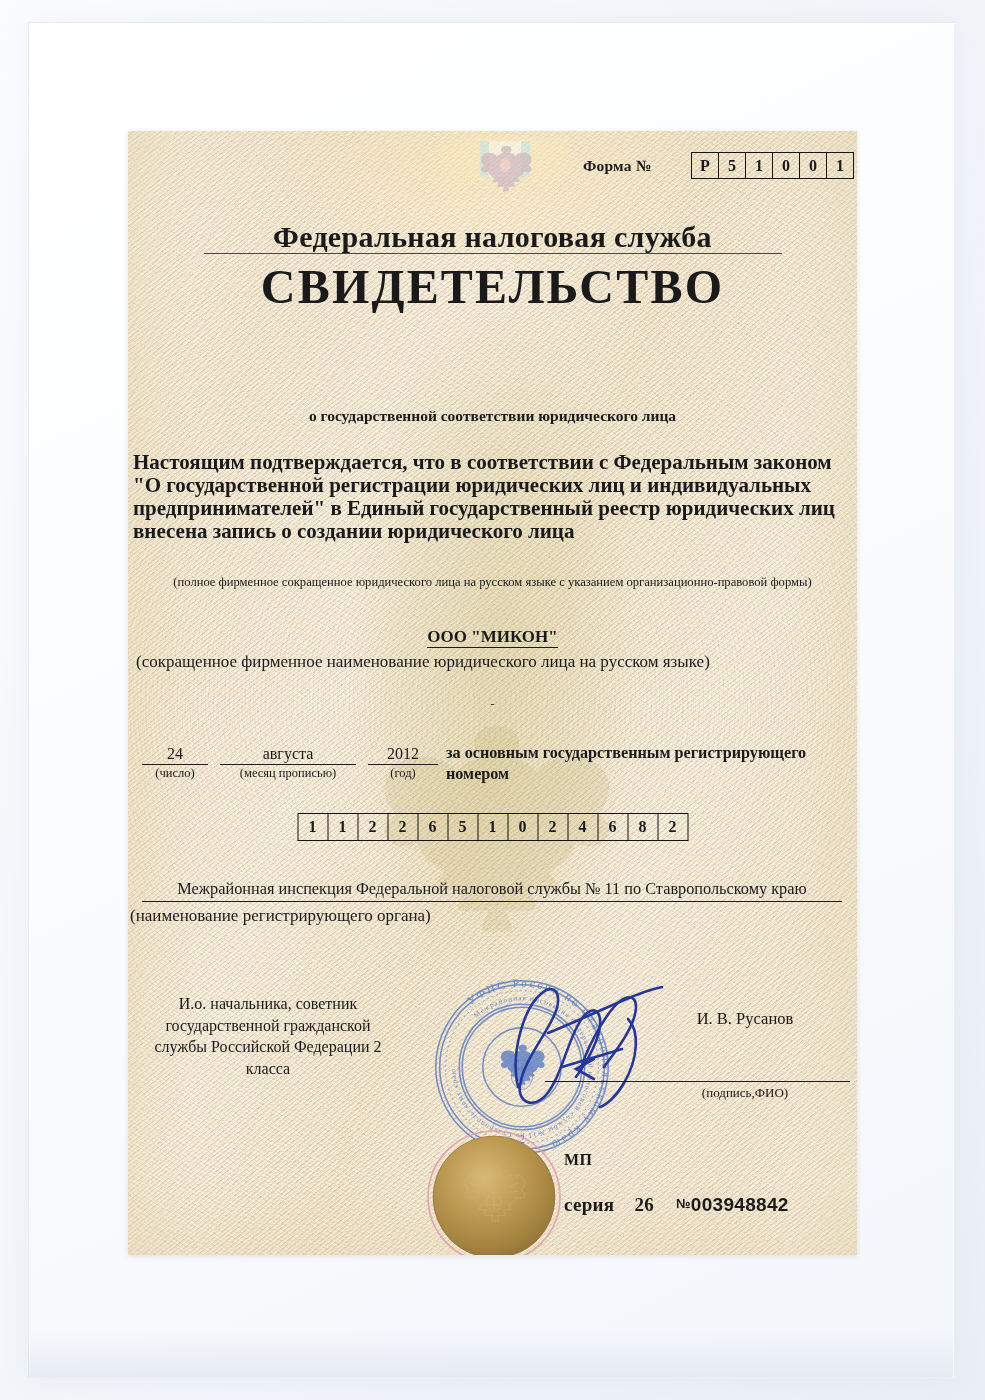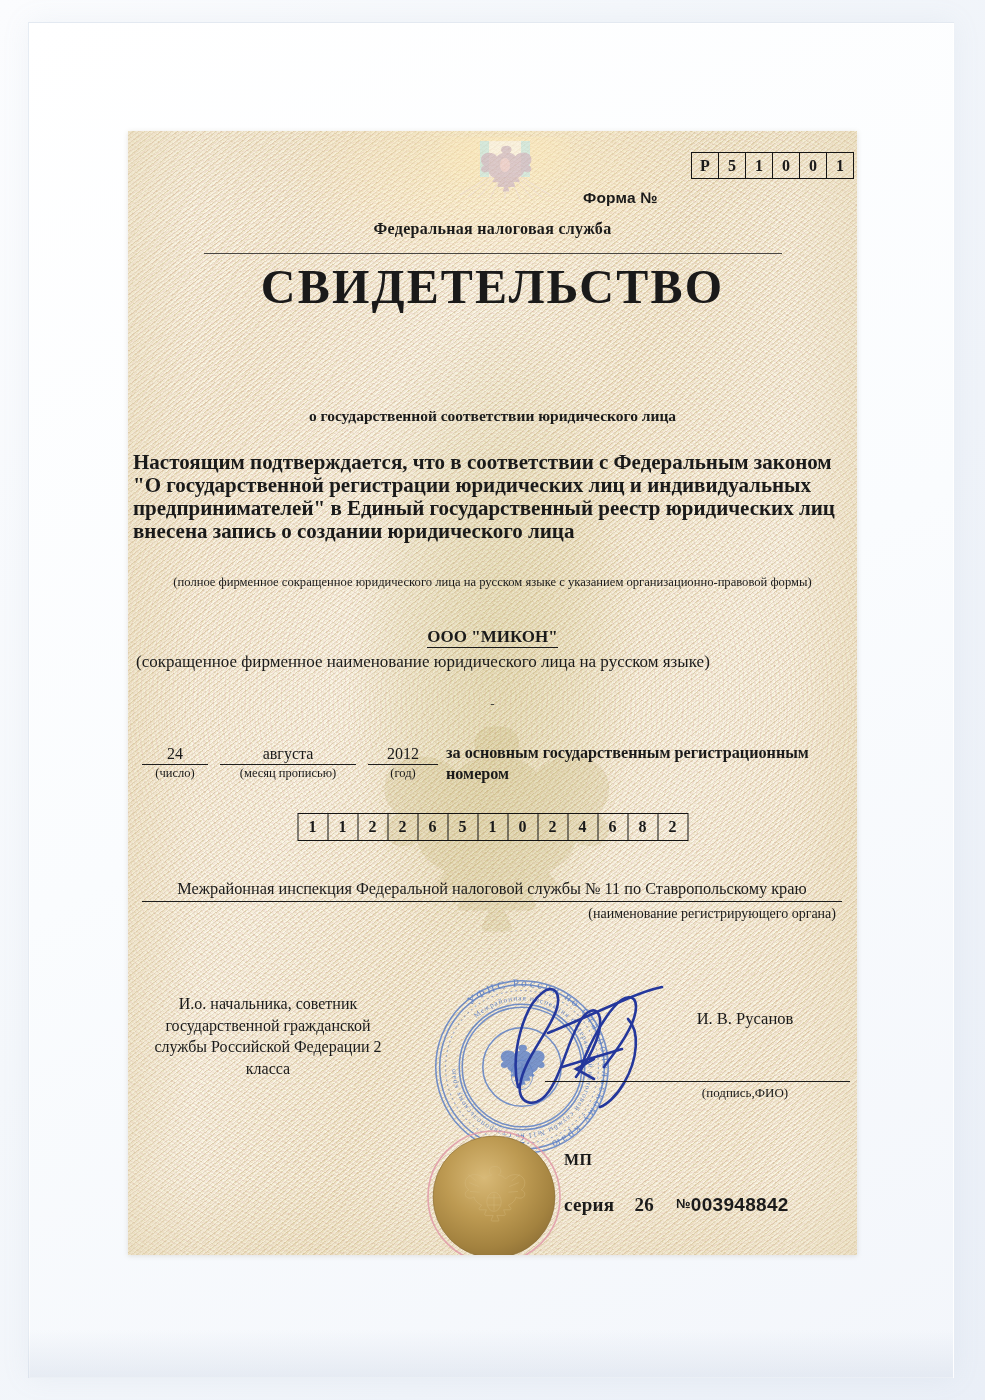--- a/index.html
+++ b/index.html
@@ -137,22 +137,22 @@
   
   #header-row {
     position: absolute; left: 0; top: 6px; width: 729px; height: 58px;
   }
   #header-emblem {
     position: absolute; left: 312px; top: 0px; width: 130px; height: 62px;
     opacity: .5;
   }
   #form-label {
     position: absolute; left: 455px; top: 20px;
-    font-family: Liberation Sans, sans-serif;
-    font-weight: bold; font-size: 15.5px; letter-spacing: .2px; margin-top: 32px;
+    font-family: Liberation Serif, serif;
+    font-weight: bold; font-size: 15.5px; letter-spacing: .2px;
   }
   #form-code-boxes {
     position: absolute; left: 563px; top: 15px;
     display: flex;
     border: 1.6px solid #161616;
   }
   #form-code-boxes .code-cell {
     width: 26px; height: 25px;
     border-right: 1.6px solid #161616;
     font-family: "Liberation Serif", serif;
@@ -160,21 +160,21 @@
     display: flex; align-items: center; justify-content: center;
     line-height: 1;
   }
   #form-code-boxes .code-cell:last-child { border-right: none; }
 
   
   #agency-title {
     position: absolute; left: 0; top: 89px; width: 729px;
     text-align: center;
     font-family: "Liberation Serif", serif;
-    font-weight: bold; font-size: 16px; letter-spacing: .3px;
+    font-weight: bold; font-size: 30px; letter-spacing: .3px;
   }
   #title-rule {
     position: absolute; left: 76px; top: 122px; width: 578px; height: 0;
     border-top: 1.4px solid #2a2a2a;
     opacity: .85;
   }
   #main-title {
     position: absolute; left: 0; top: 128px; width: 729px;
     text-align: center;
     font-family: "Liberation Serif", serif;
@@ -249,22 +249,22 @@
   }
   #ogrn-boxes .ogrn-cell:last-child { border-right: none; }
 
   
   #authority-value {
     position: absolute; left: 14px; top: 748px; width: 700px;
     text-align: center; font-size: 16.3px;
     border-bottom: 1.4px solid #1c1c1c; padding-bottom: 2px;
   }
   #authority-caption {
-    position: absolute; left: 8px; top: 775px; width: 700px;
-    text-align: right; font-size: 14px;
+    position: absolute; left: 2px; top: 775px; width: 700px;
+    text-align: left; font-size: 17px;
   }
 
   
   #official-title {
     position: absolute; left: 10px; top: 862px; width: 260px;
     font-size: 16px; line-height: 21.5px; text-align: center;
   }
   #signatory-name {
     position: absolute; left: 512px; top: 878px; width: 210px;
     text-align: center; font-size: 16.5px;
@@ -404,21 +404,21 @@
         </div>
         <div class="date-field" id="date-month">
           <span class="dv">августа</span>
           <span class="dc">(месяц прописью)</span>
         </div>
         <div class="date-field" id="date-year">
           <span class="dv">2012</span>
           <span class="dc">(год)</span>
         </div>
       </div>
-      <div id="ogrn-lead">за основным государственным регистрационным номером</div>
+      <div id="ogrn-lead">за основным государственным регистрирующего номером</div>
 
       <div id="ogrn-boxes">
         <div class="ogrn-cell">1</div>
         <div class="ogrn-cell">1</div>
         <div class="ogrn-cell">2</div>
         <div class="ogrn-cell">2</div>
         <div class="ogrn-cell">6</div>
         <div class="ogrn-cell">5</div>
         <div class="ogrn-cell">1</div>
         <div class="ogrn-cell">0</div>

